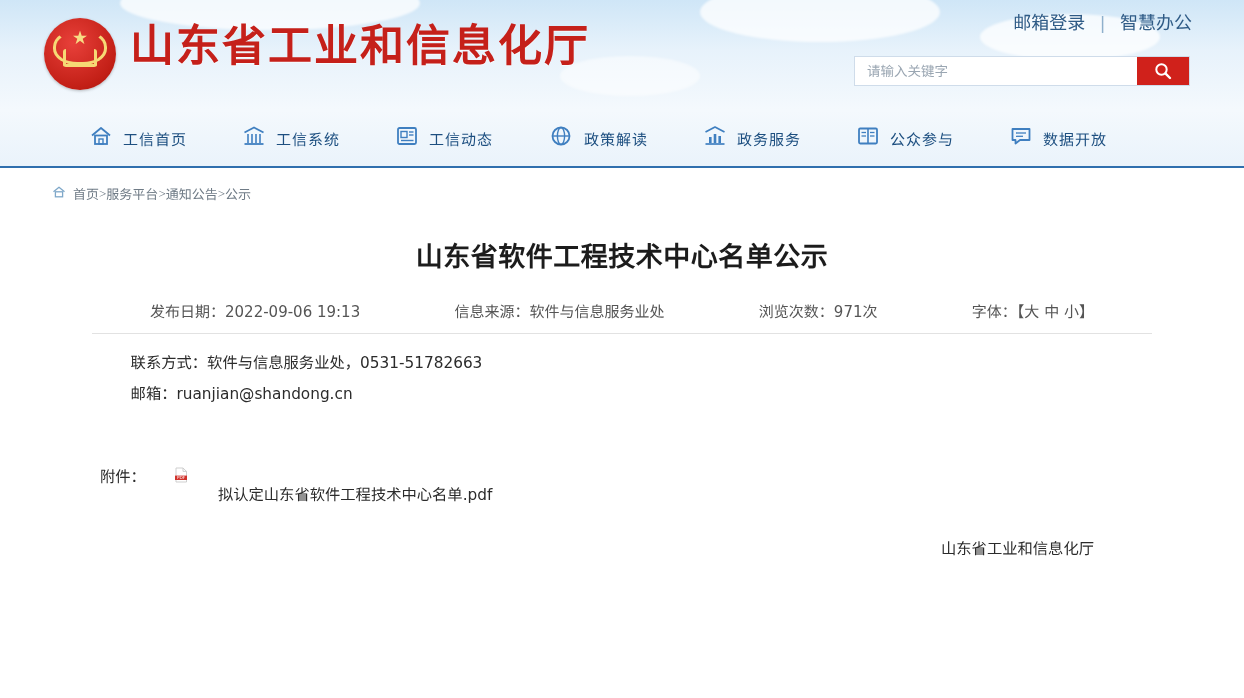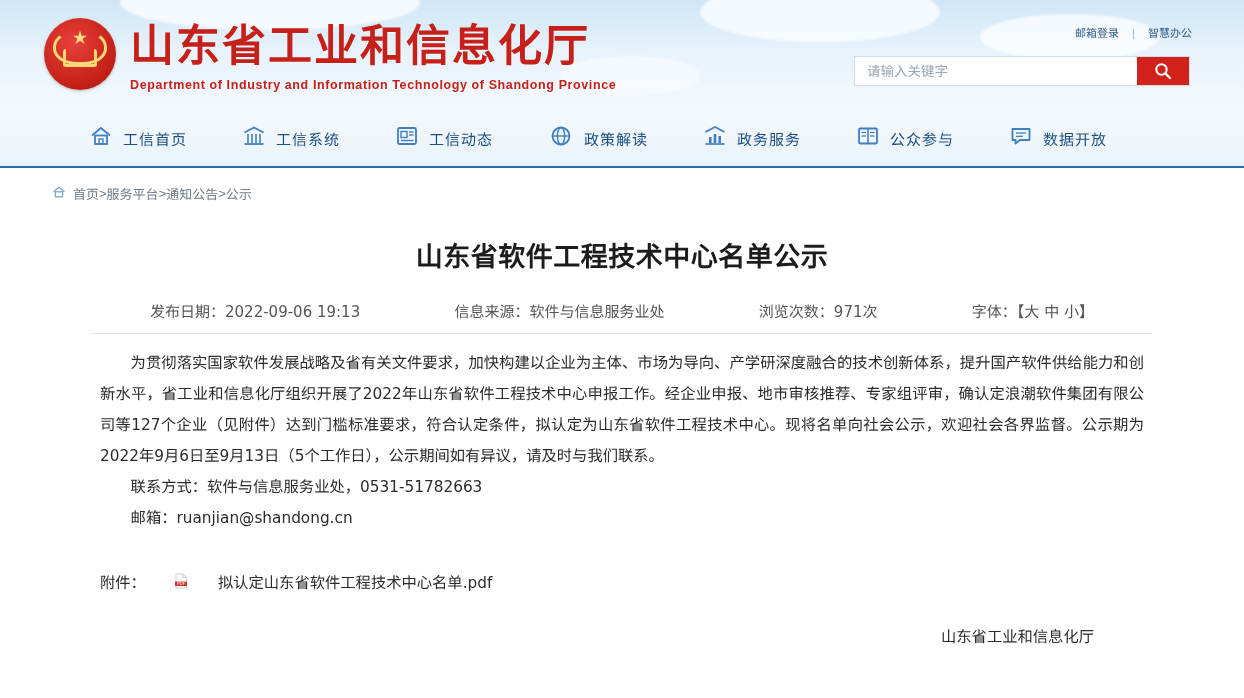--- a/index.html
+++ b/index.html
@@ -74,22 +74,22 @@
   .title-en {
     font-size: 12.5px;
     font-weight: bold;
     color: #c5201a;
     letter-spacing: 0.6px;
     margin-top: 6px;
     white-space: nowrap;
   }
 
   .toplinks {
-    position: absolute; right: 52px; top: 24px;
-    font-size: 11px;
+    position: absolute; right: 52px; top: 8px;
+    font-size: 18px;
     color: #2f5b86;
     text-align: right;
   }
   .toplinks a { color: #2f5b86; text-decoration: none; }
   .toplinks .sep { color: #8fb0cc; margin: 0 10px; }
 
   .searchbox {
     position: absolute; right: 54px; top: 56px;
     display: flex; align-items: stretch;
     width: 336px; height: 30px;
@@ -135,21 +135,21 @@
     color: #1d4f80;
     letter-spacing: 1px;
   }
 
   
   .crumbwrap {
     background: #fff;
     padding: 16px 0 10px 52px;
   }
   .crumb {
-    font-family: Liberation Sans, sans-serif;
+    font-family: Liberation Serif, serif;
     font-size: 13px; color: #6f7b86;
     display: flex; align-items: center;
   }
   .crumb .home-ico { margin-right: 7px; }
   .crumb a { color: #6f7b86; text-decoration: none; }
 
   
   .article {
     width: 1100px;
     margin: 0 auto;
@@ -194,21 +194,21 @@
     color: #2b2b2b;
     padding: 36px 8px 0 8px;
     display: flex; align-items: center; gap: 26px;
   }
   .attach .pdf-ico {
     display: inline-block;
     margin: 0 4px 0 2px;
     position: relative;
     width: 14px; height: 16px;
   }
-  .attach a { color: #2b2b2b; text-decoration: none; }
+  .attach a { color: #2b2b2b; text-decoration: none; margin-top: 36px; }
 
   .signature {
     font-family: "DejaVu Sans", sans-serif;
     font-size: 15.3px;
     color: #2b2b2b;
     text-align: right;
     line-height: 30px;
     padding: 30px 58px 0 0;
   }
 </style>
@@ -222,21 +222,20 @@
   <div class="cloud c4"></div>
 
   <div class="emblem">
     <div class="ears"></div>
     <div class="gear"></div>
     <div class="star">★</div>
   </div>
 
   <div class="title-block">
     <div class="title-cn">山东省工业和信息化厅</div>
-    <div class="title-en">Department of Industry and Information Technology of Shandong Province</div>
   </div>
 
   <div class="toplinks">
     <a href="#">邮箱登录</a>
     <span class="sep">|</span>
     <a href="#">智慧办公</a>
   </div>
 
   <div class="searchbox">
     <input type="text" placeholder="请输入关键字" style="">
@@ -372,21 +371,20 @@
     </div>
     <div>
       <span>浏览次数：</span><span>971次</span>
     </div>
     <div class="fsize">
       <span>字体：</span><span>【</span><span>大</span>&nbsp;<span>中</span>&nbsp;<span>小</span><span>】</span>
     </div>
   </div>
 
   <div class="body-text">
-    <p class="indent">为贯彻落实国家软件发展战略及省有关文件要求，加快构建以企业为主体、市场为导向、产学研深度融合的技术创新体系，提升国产软件供给能力和创新水平，省工业和信息化厅组织开展了2022年山东省软件工程技术中心申报工作。经企业申报、地市审核推荐、专家组评审，确认定浪潮软件集团有限公司等127个企业（见附件）达到门槛标准要求，符合认定条件，拟认定为山东省软件工程技术中心。现将名单向社会公示，欢迎社会各界监督。公示期为2022年9月6日至9月13日（5个工作日），公示期间如有异议，请及时与我们联系。</p>
     <p class="contact">联系方式：软件与信息服务业处，0531-51782663</p>
     <p class="contact">邮箱：ruanjian@shandong.cn</p>
   </div>
 
   <div class="attach">
     <span>附件：</span>
     <span class="pdf-ico">
       <svg width="14" height="16" viewBox="0 0 14 16" aria-hidden="true">
         <path d="M2 1 H9 L12.5 4.4 V15 H2 Z" fill="#ffffff" stroke="#c9c9c9" stroke-width="0.9"></path>
         <path d="M9 1 V4.4 H12.5" fill="none" stroke="#c9c9c9" stroke-width="0.9"></path>

